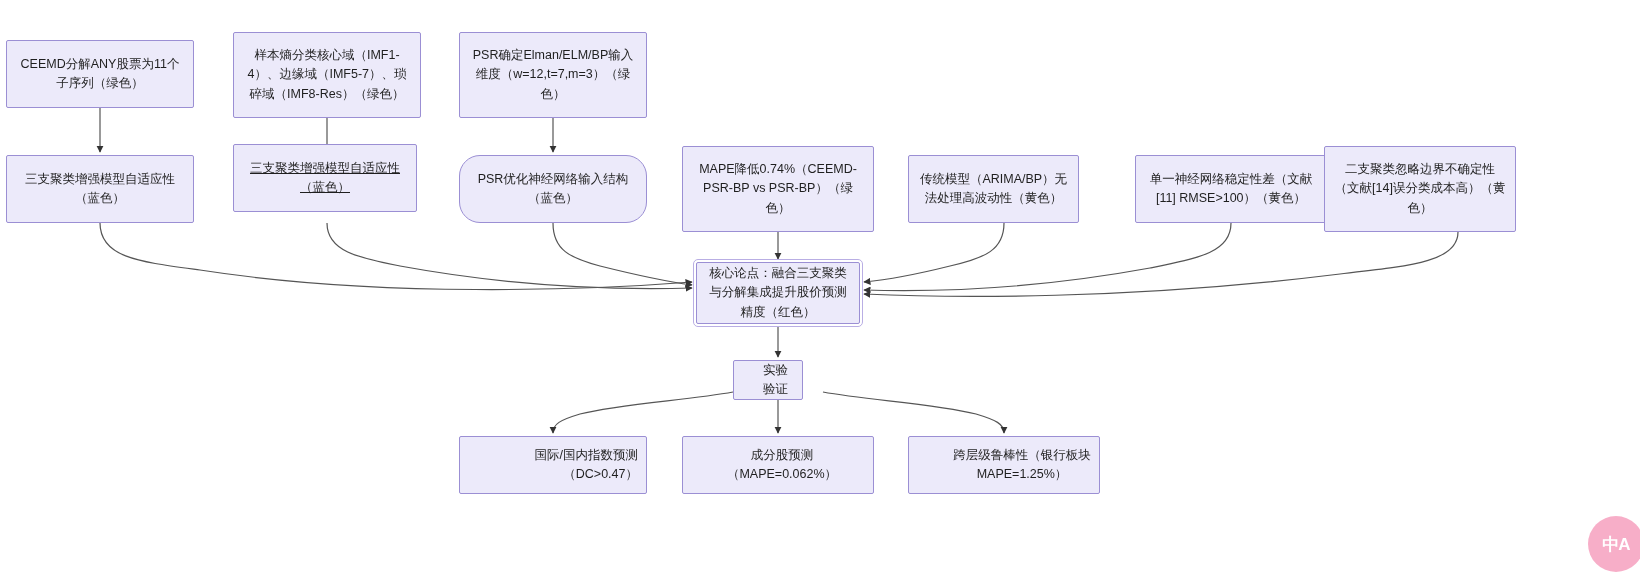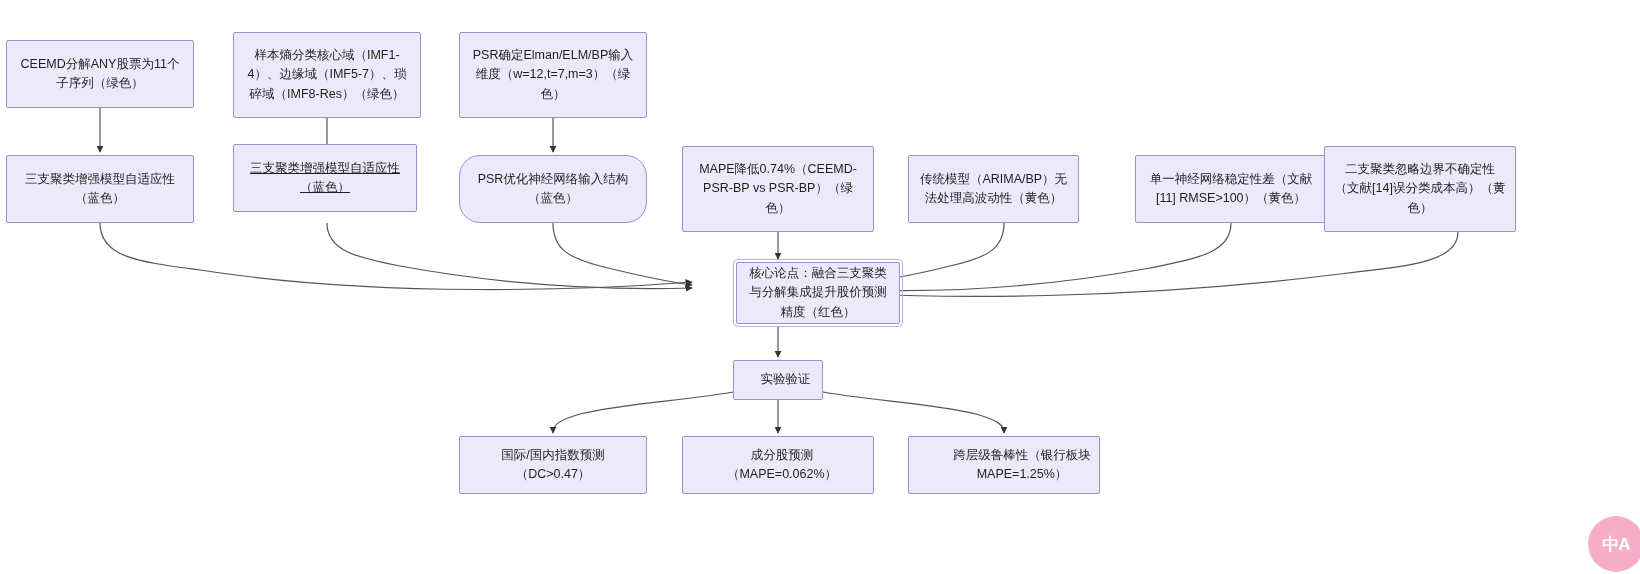--- a/index.html
+++ b/index.html
@@ -42,21 +42,20 @@
   }
   .node span {
     display: block;
     width: 100%;
   }
   .node.core {
     border: 1px solid #9B8FD4;
     outline: 1px solid #b9aee4;
     outline-offset: 2px;
     background: #ECEAFA;
-    margin-left: 40px;
   }
   .watermark {
     position: absolute;
     width: 56px;
     height: 56px;
     border-radius: 50%;
     background: #F7A8C4;
     display: flex;
     align-items: center;
     justify-content: center;
@@ -140,25 +139,25 @@
   </div>
 
   <div class="node" style="left:1324px;top:146px;width:192px;height:86px;">
     <span>二支聚类忽略边界不确定性（文献[14]误分类成本高）（黄色）</span>
   </div>
 
   <div class="node core" style="left:696px;top:262px;width:164px;height:62px;">
     <span>核心论点：融合三支聚类与分解集成提升股价预测精度（红色）</span>
   </div>
 
-  <div class="node" style="left:733px;top:360px;width:90px;height:40px;padding-left:23px;">
+  <div class="node" style="left:733px;top:360px;width:70px;height:40px;padding-left:23px;">
     <span>实验验证</span>
   </div>
 
-  <div class="node" style="left:459px;top:436px;width:188px;height:58px;">
+  <div class="node" style="left:459px;top:436px;width:188px;height:58px;text-align:right;">
     <span>国际/国内指数预测（DC&gt;0.47）</span>
   </div>
 
   <div class="node" style="left:682px;top:436px;width:192px;height:58px;padding-left:16px;">
     <span>成分股预测（MAPE=0.062%）</span>
   </div>
 
   <div class="node" style="left:908px;top:436px;width:192px;height:58px;padding-left:44px;">
     <span>跨层级鲁棒性（银行板块MAPE=1.25%）</span>
   </div>

